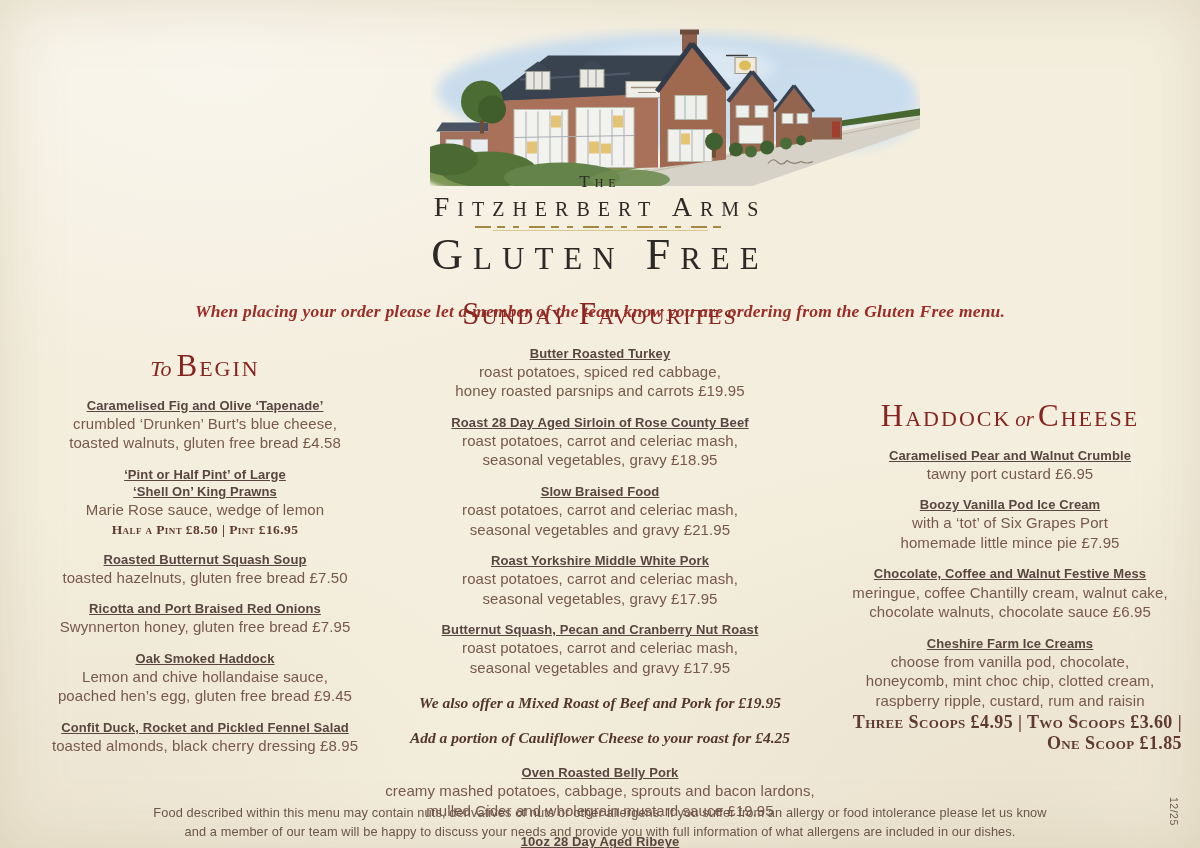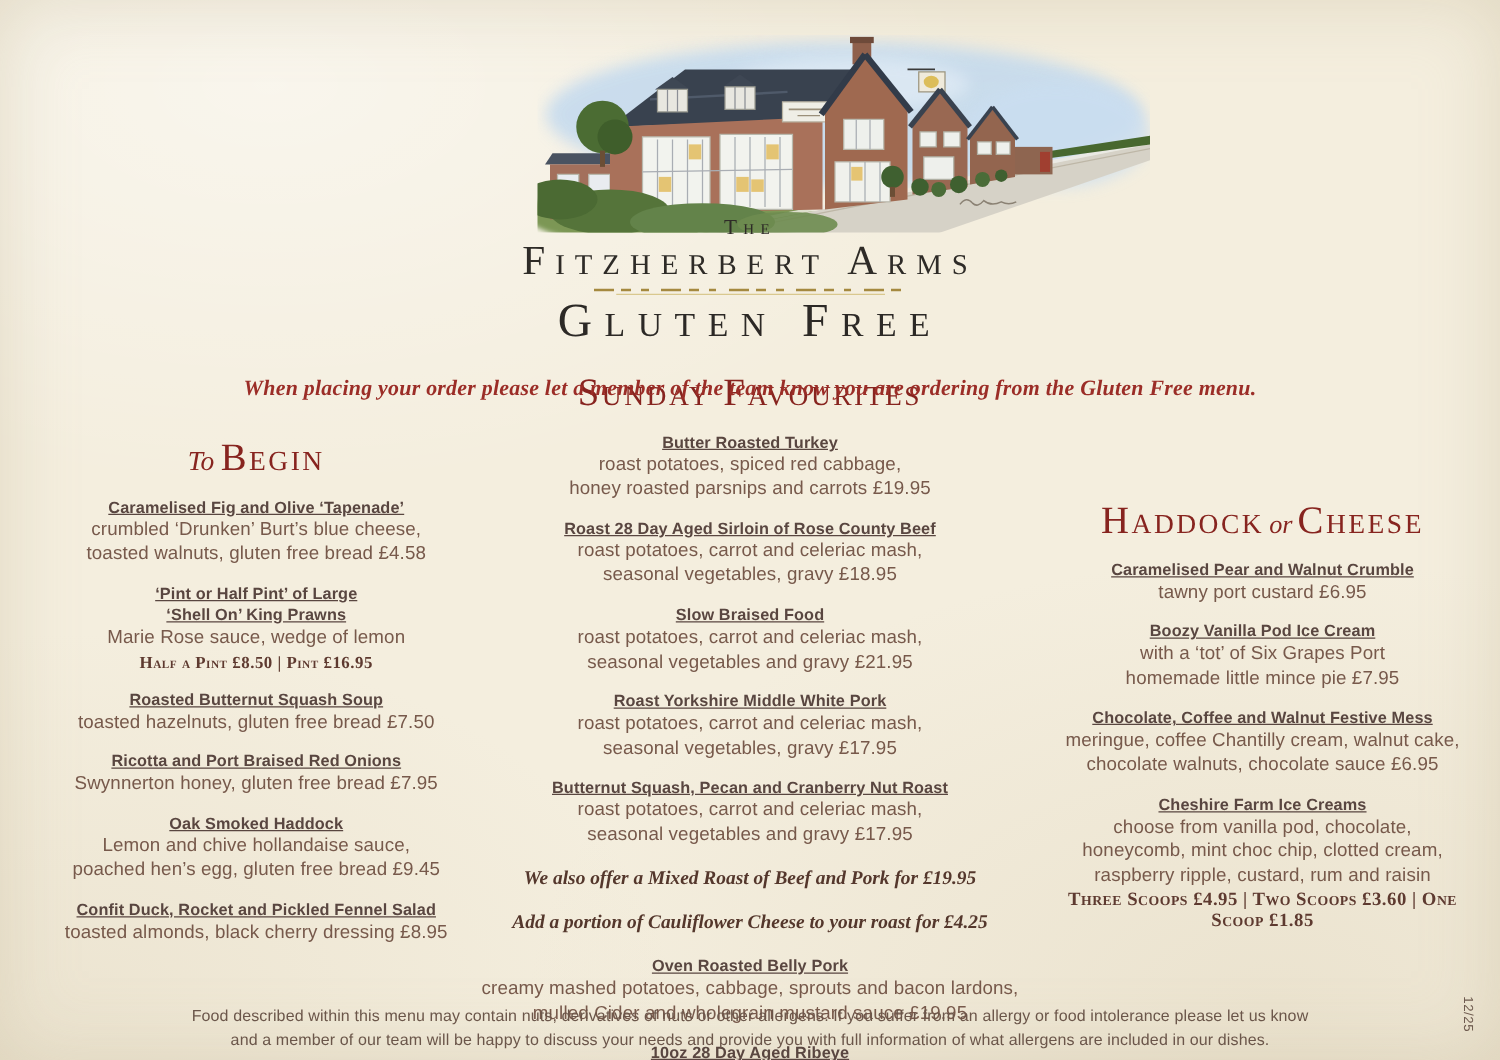--- a/index.html
+++ b/index.html
@@ -10,41 +10,41 @@
       radial-gradient(1000px 600px at 85% 95%, rgba(214,201,172,.30), transparent 60%),
       radial-gradient(800px 500px at 5% 95%, rgba(214,201,172,.25), transparent 60%),
       #f4eede;
     box-shadow: inset 0 0 60px rgba(190,175,140,.35);
     font-family:"Liberation Sans", sans-serif;
     color:#6f574b;
   }
   .illustration{position:absolute;left:430px;top:28px;width:490px;height:158px;pointer-events:none;}
   .header{position:absolute;left:0;right:0;top:172px;text-align:center;z-index:2;}
   .the{font-family:"Liberation Serif",serif;font-variant:small-caps;font-size:17px;letter-spacing:5px;color:#2e2b27;}
-  .pub-title{font-family:"Liberation Serif",serif;font-variant:small-caps;font-size:33px;letter-spacing:8px;color:#2e2b27;line-height:1.0;margin-top:1px;}
+  .pub-title{font-family:"Liberation Serif",serif;font-variant:small-caps;font-size:28px;letter-spacing:8px;color:#2e2b27;line-height:1.0;margin-top:1px;}
   .divider{width:250px;margin:5px auto 2px auto;}
   .divider-dash{height:2px;background:repeating-linear-gradient(90deg,#a5893f 0 16px,transparent 16px 22px,#a5893f 22px 30px,transparent 30px 38px,#a5893f 38px 44px,transparent 44px 54px);}
   .divider-thin{height:1px;background:#d9c88e;margin:2px auto 0 auto;width:86%;}
-  .menu-name{font-family:"Liberation Serif",serif;font-variant:small-caps;font-size:38px;letter-spacing:10px;color:#2c2926;line-height:1.0;margin-top:2px;}
+  .menu-name{font-family:"Liberation Serif",serif;font-variant:small-caps;font-size:44px;letter-spacing:10px;color:#2c2926;line-height:1.0;margin-top:2px;}
   .instruction{font-family:"Liberation Serif",serif;font-style:italic;font-size:17.5px;color:#9b2d27;margin-top:24px;letter-spacing:.2px;font-weight:bold;}
 
   .col{position:absolute;text-align:center;}
   .col-left{left:40px;top:350px;width:330px;}
   .col-center{left:372px;top:298px;width:456px;}
   .col-right{left:838px;top:400px;width:344px;}
 
   .sec-heading{font-family:"Liberation Serif",serif;font-variant:small-caps;color:#87241f;font-size:31px;letter-spacing:2px;line-height:1.05;margin-bottom:14px;}
   .sec-heading .ital{font-style:italic;font-variant:normal;font-size:22px;letter-spacing:0;margin-right:5px;}
   .sec-heading .ital-mid{font-style:italic;font-variant:normal;font-size:21px;letter-spacing:0;margin:0 4px;}
 
   .item{margin-bottom:13px;}
   .item-name{font-weight:bold;color:#594640;font-size:13px;line-height:1.32;white-space:pre-line;letter-spacing:.1px;text-decoration:underline;}
   .item-desc{color:#77594b;font-size:15px;line-height:1.3;white-space:pre-line;letter-spacing:.1px;}
   .caps-line{font-family:"Liberation Serif",serif;font-variant:small-caps;font-weight:bold;color:#5e3a30;font-size:13.5px;letter-spacing:.4px;margin-top:2px;}
-  .col-right .caps-line{font-size:15px;}
+  .col-right .caps-line{font-size:18px;text-align:right;}
   .note{font-family:"Liberation Serif",serif;font-style:italic;font-weight:bold;color:#54372c;font-size:15.5px;margin:17px 0;}
 
   .footer{position:absolute;left:150px;width:900px;top:803px;text-align:center;font-size:12.8px;line-height:1.5;color:#6b564a;letter-spacing:.1px;}
   .page-number{position:absolute;right:20px;bottom:22px;writing-mode:vertical-rl;font-size:10.5px;color:#6e5a4e;letter-spacing:.5px;}
 </style>
 </head>
 <body>
 
 <div class="page">
 

